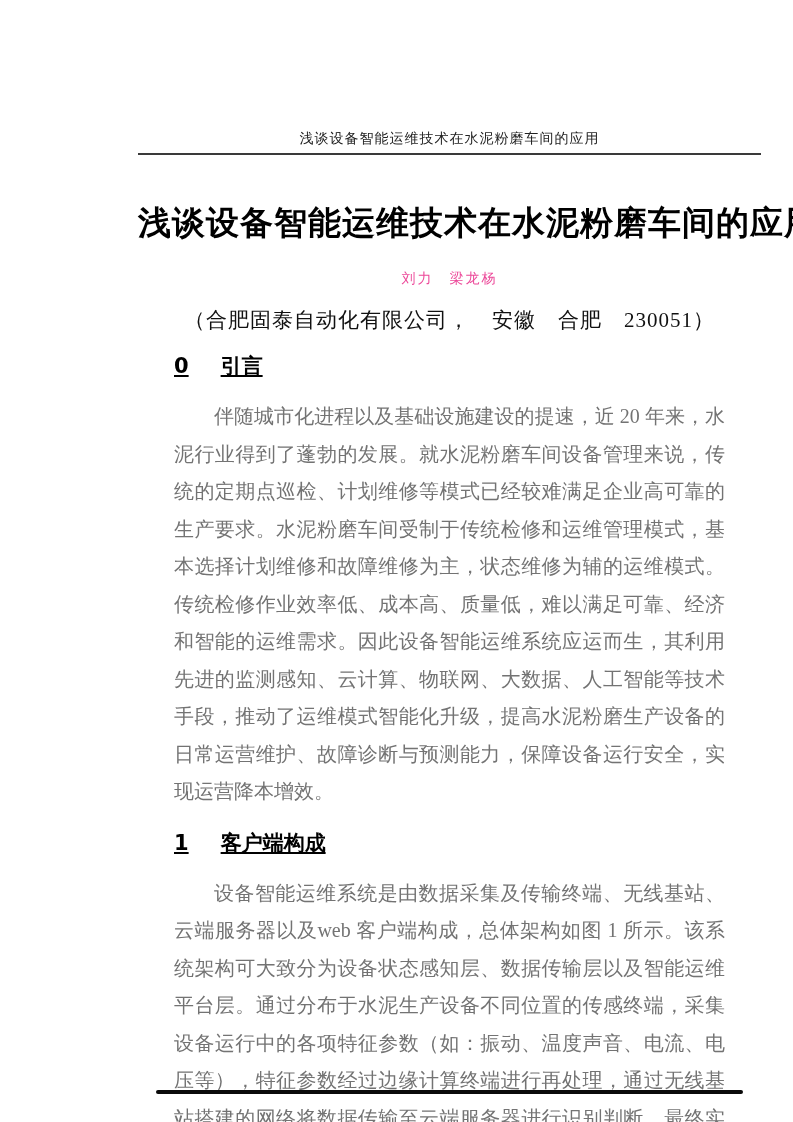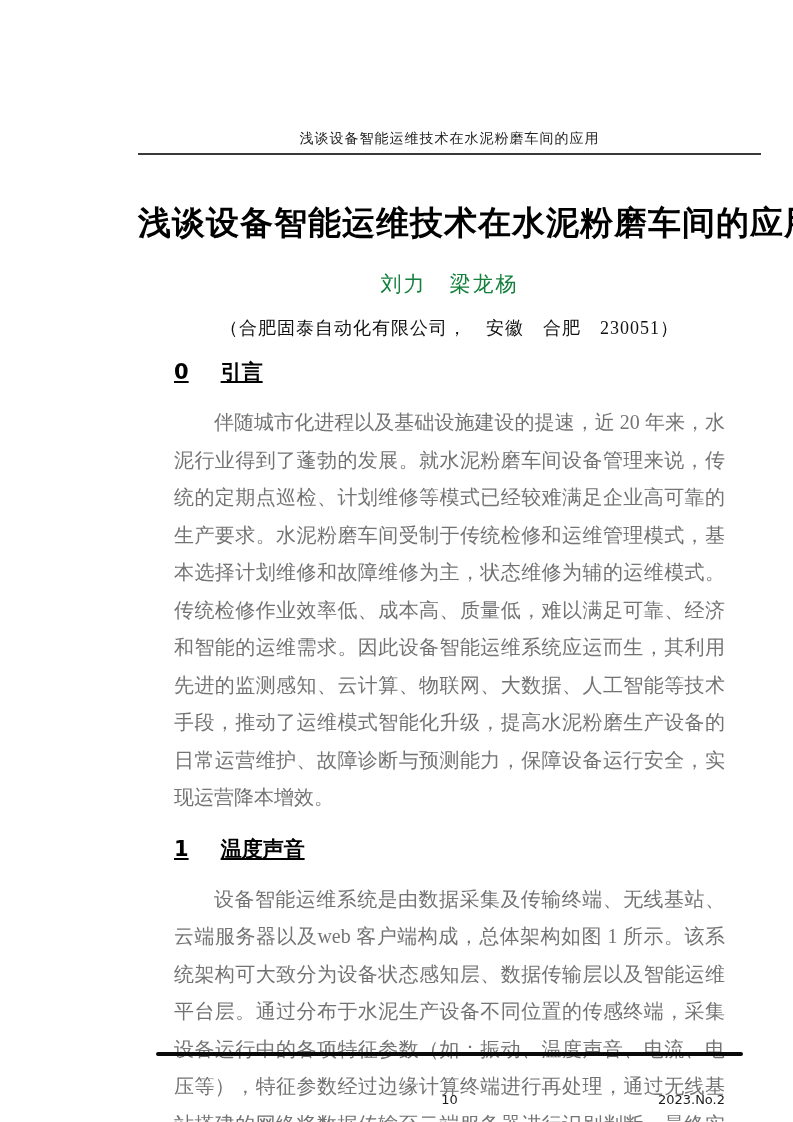--- a/index.html
+++ b/index.html
@@ -36,28 +36,28 @@
     font-weight: bold;
     font-size: 33px;
     letter-spacing: 1px;
     color: #000000;
     white-space: nowrap;
   }
   
   .authors {
     margin-top: 24px;
     text-align: center;
-    font-size: 21px;
+    font-size: 14px;
     letter-spacing: 2px;
-    color: #15803d;
+    color: #ec4899;
   }
   .affiliation {
     margin-top: 4px;
     text-align: center;
-    font-size: 18px;
+    font-size: 21px;
     letter-spacing: 1px;
     color: #111111;
   }
   
   .section-heading {
     margin-top: 17px;
     font-family: "DejaVu Sans", "Liberation Sans", sans-serif;
     font-weight: bold;
     font-size: 21px;
     color: #000000;
@@ -123,28 +123,24 @@
     <div class="section-heading">
       <span class="sec-num">0</span><span>引言</span>
     </div>
     <div class="section-body">
       <p class="para">伴随城市化进程以及基础设施建设的提速，近 20 年来，水泥行业得到了蓬勃的发展。就水泥粉磨车间设备管理来说，传统的定期点巡检、计划维修等模式已经较难满足企业高可靠的生产要求。水泥粉磨车间受制于传统检修和运维管理模式，基本选择计划维修和故障维修为主，状态维修为辅的运维模式。传统检修作业效率低、成本高、质量低，难以满足可靠、经济和智能的运维需求。因此设备智能运维系统应运而生，其利用先进的监测感知、云计算、物联网、大数据、人工智能等技术手段，推动了运维模式智能化升级，提高水泥粉磨生产设备的日常运营维护、故障诊断与预测能力，保障设备运行安全，实现运营降本增效。</p>
     </div>
   </div>
 
   <div class="section">
     <div class="section-heading">
-      <span class="sec-num">1</span><span>温度声音</span>
+      <span class="sec-num">1</span><span>客户端构成</span>
     </div>
     <div class="section-body">
       <p class="para">设备智能运维系统是由数据采集及传输终端、无线基站、云端服务器以及web 客户端构成，总体架构如图 1 所示。该系统架构可大致分为设备状态感知层、数据传输层以及智能运维平台层。通过分布于水泥生产设备不同位置的传感终端，采集设备运行中的各项特征参数（如：振动、温度声音、电流、电压等），特征参数经过边缘计算终端进行再处理，通过无线基站搭建的网络将数据传输至云端服务器进行识别判断，最终实现智能运维工作。</p>
     </div>
   </div>
 
   <div class="footer">
     <div class="footer-rule"></div>
-    <div class="footer-row">
-      <span class="page-number">10</span>
-      <span class="issue-number">2023.No.2</span>
-    </div>
   </div>
 
 </div>
 
 </body></html>

